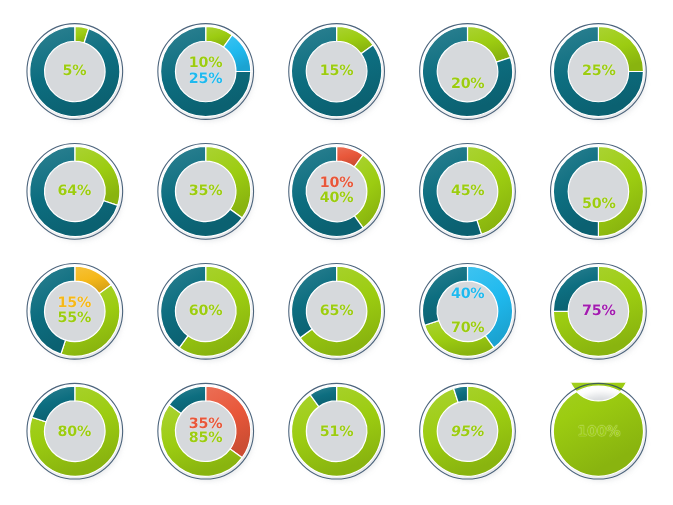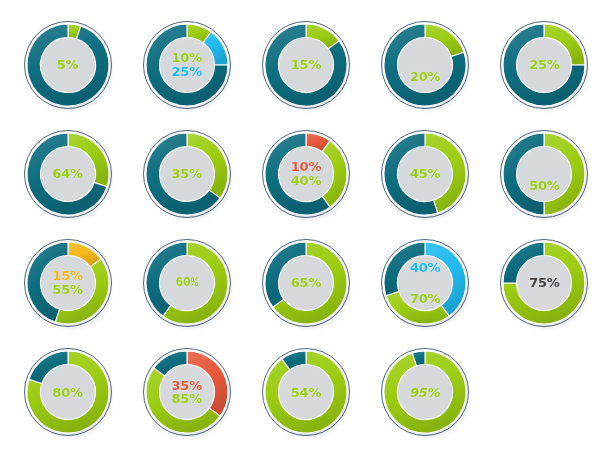--- a/index.html
+++ b/index.html
@@ -402,21 +402,21 @@
               <stop offset="0%" stop-color="#2f8292"></stop>
               <stop offset="55%" stop-color="#0d6e80"></stop>
               <stop offset="100%" stop-color="#0b6171"></stop>
             </linearGradient>
           </defs>
           <path d="M 44 3 A 41 41 0 1 1 19.900804656008606 77.16969676937285 L 27.83590556195699 66.24796734531105 A 27.5 27.5 0 1 0 44 16.5 Z" fill="url(#g25)" stroke="#ffffff" stroke-width="1.1"></path>
           <path d="M 19.900804656008606 77.16969676937285 A 41 41 0 0 1 43.99999999999999 3 L 43.99999999999999 16.5 A 27.5 27.5 0 0 0 27.83590556195699 66.24796734531105 Z" fill="url(#g26)" stroke="#ffffff" stroke-width="1.1"></path>
         </svg>
         <div class="donut-ring-outline"></div>
         <div class="donut-label">
-          <span style="color: rgb(156, 204, 17); font-family: Liberation Mono, monospace;">60%</span>
+          <span style="color: rgb(156, 204, 17);">60%</span>
         </div>
       </div>
     </div>
     <div class="donut-cell">
       <div class="donut-wrap">
         <div class="donut-shadow"></div>
         <svg class="donut-svg" viewBox="0 0 88 88">
           <defs>
             <linearGradient id="g27" x1="0%" y1="0%" x2="35%" y2="100%">
               <stop offset="0%" stop-color="#aad332"></stop>
@@ -484,21 +484,21 @@
               <stop offset="0%" stop-color="#2f8292"></stop>
               <stop offset="55%" stop-color="#0d6e80"></stop>
               <stop offset="100%" stop-color="#0b6171"></stop>
             </linearGradient>
           </defs>
           <path d="M 44 3 A 41 41 0 1 1 3 44.00000000000001 L 16.5 44 A 27.5 27.5 0 1 0 44 16.5 Z" fill="url(#g32)" stroke="#ffffff" stroke-width="1.1"></path>
           <path d="M 3 44.00000000000001 A 41 41 0 0 1 43.99999999999999 3 L 43.99999999999999 16.5 A 27.5 27.5 0 0 0 16.5 44 Z" fill="url(#g33)" stroke="#ffffff" stroke-width="1.1"></path>
         </svg>
         <div class="donut-ring-outline"></div>
         <div class="donut-label">
-          <span style="color: #404040;">75%</span>
+          <span style="color: #a21caf;">75%</span>
         </div>
       </div>
     </div>
     <div class="donut-cell">
       <div class="donut-wrap">
         <div class="donut-shadow"></div>
         <svg class="donut-svg" viewBox="0 0 88 88">
           <defs>
             <linearGradient id="g34" x1="0%" y1="0%" x2="35%" y2="100%">
               <stop offset="0%" stop-color="#aad332"></stop>
@@ -566,21 +566,21 @@
               <stop offset="0%" stop-color="#2f8292"></stop>
               <stop offset="55%" stop-color="#0d6e80"></stop>
               <stop offset="100%" stop-color="#0b6171"></stop>
             </linearGradient>
           </defs>
           <path d="M 44 3 A 41 41 0 1 1 19.900804656008596 10.830303230627159 L 27.835905561956984 21.752032654688946 A 27.5 27.5 0 1 0 44 16.5 Z" fill="url(#g39)" stroke="#ffffff" stroke-width="1.1"></path>
           <path d="M 19.900804656008596 10.830303230627159 A 41 41 0 0 1 43.99999999999999 3 L 43.99999999999999 16.5 A 27.5 27.5 0 0 0 27.835905561956984 21.752032654688946 Z" fill="url(#g40)" stroke="#ffffff" stroke-width="1.1"></path>
         </svg>
         <div class="donut-ring-outline"></div>
         <div class="donut-label">
-          <span style="color: rgb(156, 204, 17);">54%</span>
+          <span style="color: rgb(156, 204, 17);">51%</span>
         </div>
       </div>
     </div>
     <div class="donut-cell">
       <div class="donut-wrap">
         <div class="donut-shadow"></div>
         <svg class="donut-svg" viewBox="0 0 88 88">
           <defs>
             <linearGradient id="g41" x1="0%" y1="0%" x2="35%" y2="100%">
               <stop offset="0%" stop-color="#aad332"></stop>
@@ -592,16 +592,35 @@
               <stop offset="55%" stop-color="#0d6e80"></stop>
               <stop offset="100%" stop-color="#0b6171"></stop>
             </linearGradient>
           </defs>
           <path d="M 44 3 A 41 41 0 1 1 31.330303230627152 5.006682831898708 L 35.502032654688946 17.84594580188328 A 27.5 27.5 0 1 0 44 16.5 Z" fill="url(#g41)" stroke="#ffffff" stroke-width="1.1"></path>
           <path d="M 31.330303230627152 5.006682831898708 A 41 41 0 0 1 43.99999999999999 3 L 43.99999999999999 16.5 A 27.5 27.5 0 0 0 35.502032654688946 17.84594580188328 Z" fill="url(#g42)" stroke="#ffffff" stroke-width="1.1"></path>
         </svg>
         <div class="donut-ring-outline"></div>
         <div class="donut-label">
           <span style="color: rgb(156, 204, 17); font-style: italic;">95%</span>
+        </div>
+      </div>
+    </div>
+    <div class="donut-cell">
+      <div class="donut-wrap">
+        <div class="donut-shadow"></div>
+        <svg class="donut-svg" viewBox="0 0 88 88">
+          <defs>
+            <linearGradient id="g43" x1="0%" y1="0%" x2="35%" y2="100%">
+              <stop offset="0%" stop-color="#aad332"></stop>
+              <stop offset="55%" stop-color="#9ccc11"></stop>
+              <stop offset="100%" stop-color="#89b40f"></stop>
+            </linearGradient>
+          </defs>
+          <path d="M 44 3 A 41 41 0 1 1 43.99 3 Z M 44 16.5 A 27.5 27.5 0 1 0 43.99 16.5 Z" fill="url(#g43)" stroke="#ffffff" stroke-width="1.1"></path>
+        </svg>
+        <div class="donut-ring-outline"></div>
+        <div class="donut-label">
+          <span style="color: rgb(156, 204, 17);">100%</span>
         </div>
       </div>
     </div>
   </div>
 
 </body></html>

